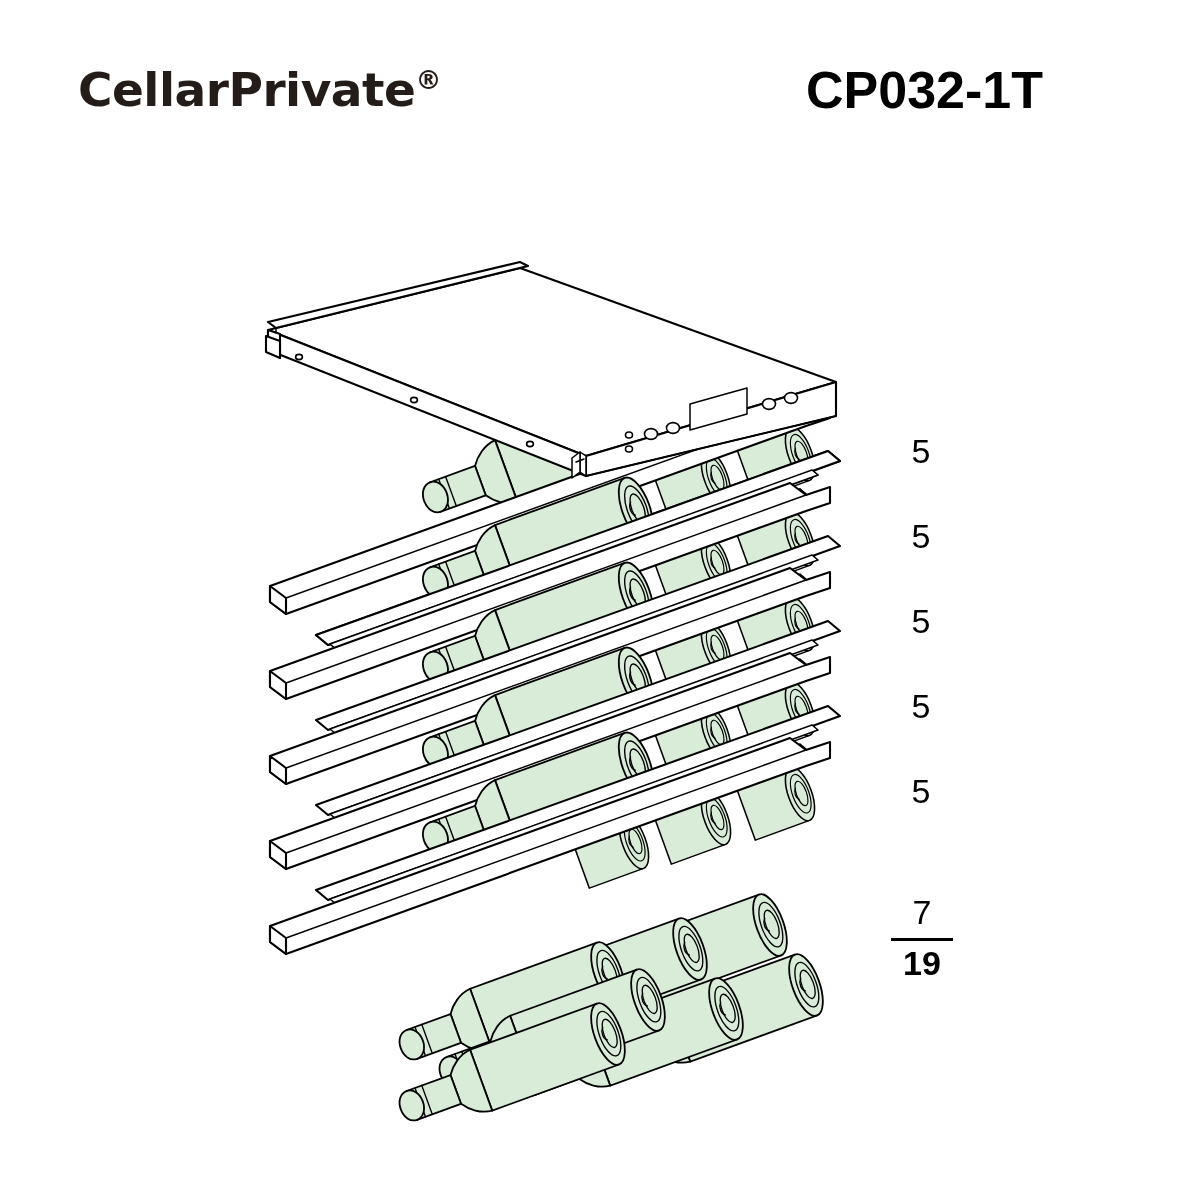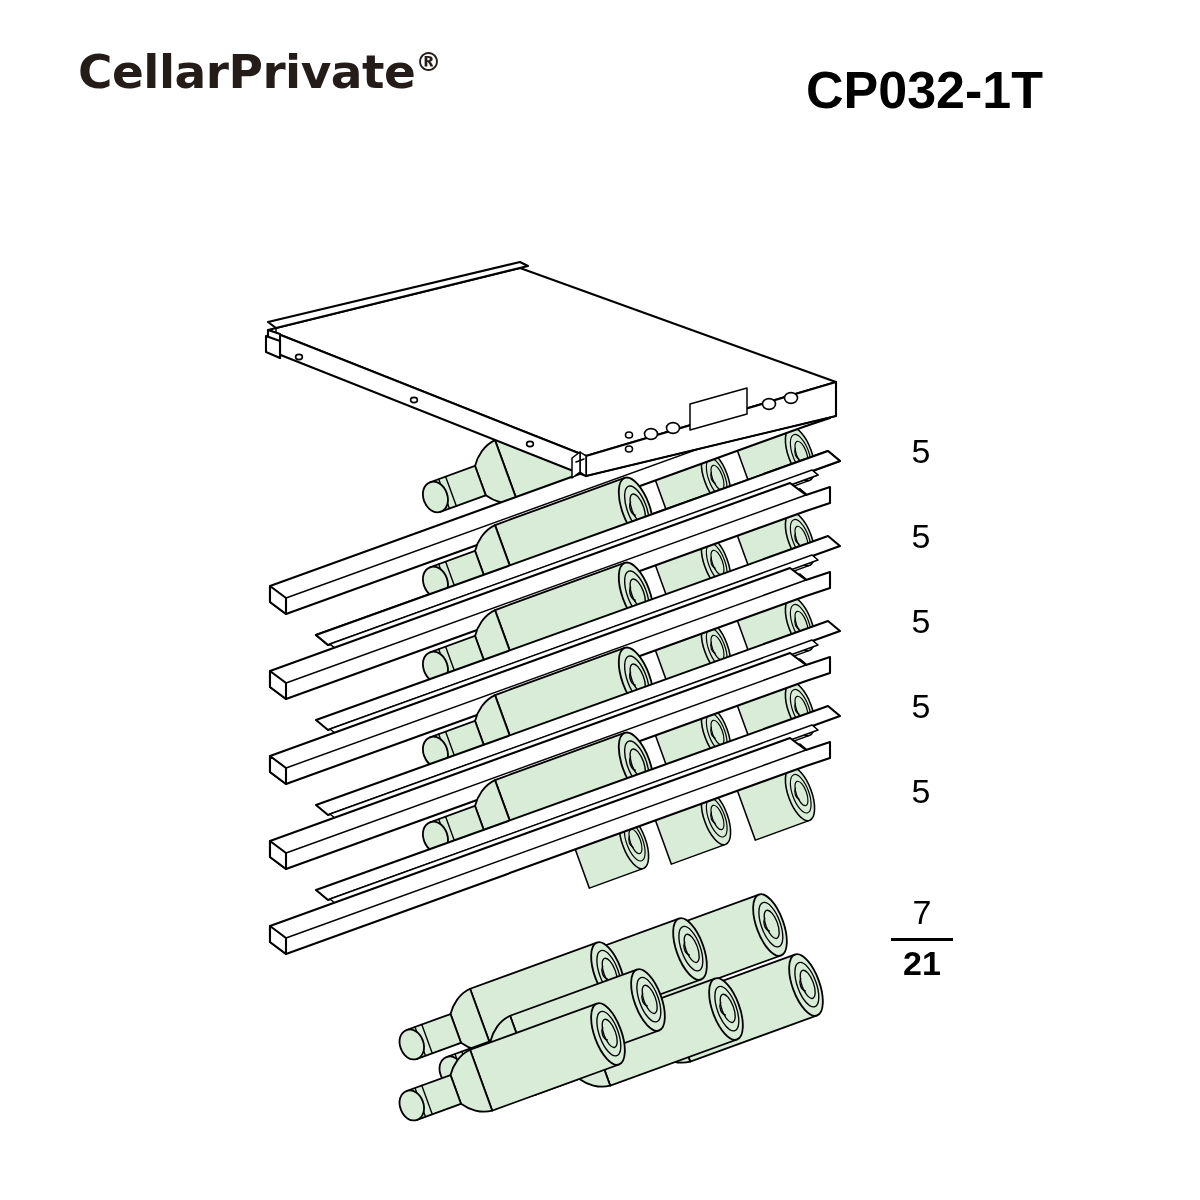--- a/index.html
+++ b/index.html
@@ -18,21 +18,21 @@
     position: relative;
     width: 1200px;
     height: 1200px;
     background: #ffffff;
   }
 
   
   .brand {
     position: absolute;
     left: 78px;
-    top: 44px;
+    top: 62px;
     font-family: "DejaVu Sans", sans-serif;
     font-size: 47px;
     font-weight: bold;
     color: #241c18;
     letter-spacing: -0.5px;
     white-space: nowrap;
   }
   .brand .reg {
     font-size: 26px;
     vertical-align: super;
@@ -348,16 +348,16 @@
 
   <div class="count" style="left:891px; top:432px;">5</div>
   <div class="count" style="left:891px; top:517px;">5</div>
   <div class="count" style="left:891px; top:602px;">5</div>
   <div class="count" style="left:891px; top:687px;">5</div>
   <div class="count" style="left:891px; top:772px;">5</div>
 
   <div class="total-block">
     <div class="total-num">7</div>
     <div class="total-rule"></div>
-    <div class="total-sum">21</div>
+    <div class="total-sum">19</div>
   </div>
 
 </div>
 
 </body></html>

